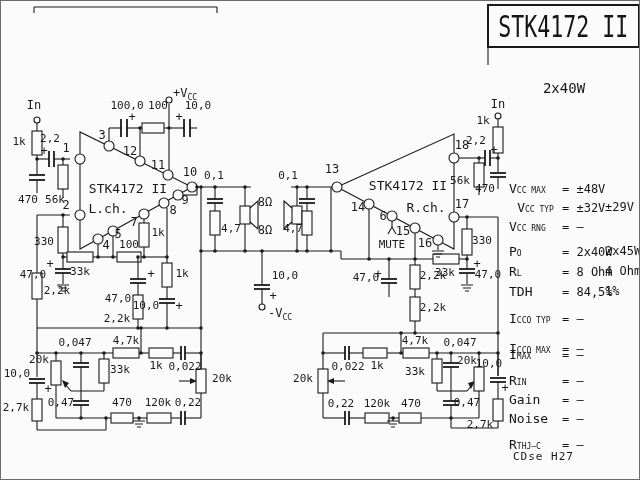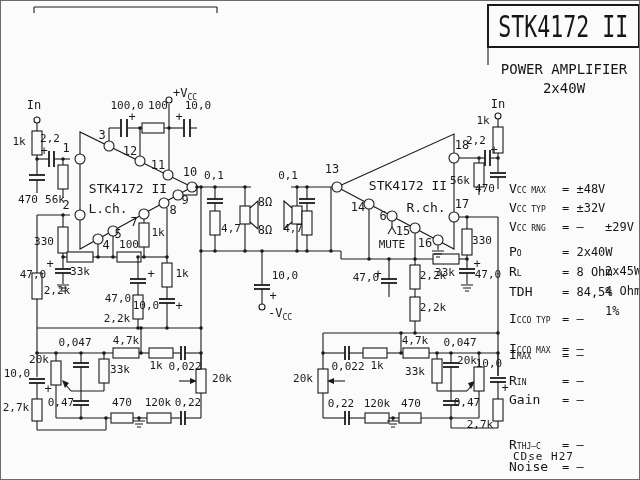--- a/index.html
+++ b/index.html
@@ -22,21 +22,21 @@
         transform:scaleX(0.72);}
   .subtitle{position:absolute;left:488px;top:60px;width:150px;text-align:center;
         font-size:14px;white-space:nowrap;}
   .powerline{position:absolute;left:488px;top:79px;width:150px;text-align:center;
         font-size:14px;}
   #specs{position:absolute;inset:0;pointer-events:none;}
   .spec-row{position:absolute;left:508px;white-space:nowrap;font-size:12px;}
   .spec-head{display:inline-block;width:53px;}
   .spec-sym{font-size:13px;}
   .spec-sub{font-size:8px;}
-  .spec-val2{position:absolute;left:96px;top:0;margin-top:20px;}
+  .spec-val2{position:absolute;left:96px;top:0;}
   .footer{position:absolute;left:512px;top:449px;font-size:11px;letter-spacing:1px;}
 </style>
 </head>
 <body>
 
 <div class="page">
 
   <svg id="schem" width="640" height="480" viewBox="0 0 640 480">
 
     <g>
@@ -491,33 +491,32 @@
       <text x="47" y="392" font-size="12" text-anchor="middle">+</text>
       <text x="493" y="153" font-size="12" text-anchor="middle">+</text>
       <text x="377" y="277" font-size="12" text-anchor="middle">+</text>
       <text x="476" y="267" font-size="12" text-anchor="middle">+</text>
       <text x="504" y="391" font-size="12" text-anchor="middle">+</text>
     </svg>
 
   <div class="titlebox">
     <span>STK4172 II</span>
   </div>
-  <div class="subtitle">POWER AMPLIFIER</div>
   <div class="powerline">2x40W</div>
 
   <div id="specs">
       <div class="spec-row" style="top: 180px;"><span class="spec-head"><span class="spec-sym">V</span><span class="spec-sub">CC MAX</span></span><span class="spec-val">= ±48V</span></div>
-      <div class="spec-row" style="top: 199px;"><span class="spec-head"><span class="spec-sym">V</span><span class="spec-sub">CC TYP</span></span><span class="spec-val">= ±32V</span><span class="spec-val2">±29V</span></div>
+      <div class="spec-row" style="top: 199px; text-align: center;"><span class="spec-head"><span class="spec-sym">V</span><span class="spec-sub">CC TYP</span></span><span class="spec-val">= ±32V</span><span class="spec-val2">±29V</span></div>
       <div class="spec-row" style="top: 218px;"><span class="spec-head"><span class="spec-sym">V</span><span class="spec-sub">CC RNG</span></span><span class="spec-val">= –</span></div>
       <div class="spec-row" style="top: 243px;"><span class="spec-head"><span class="spec-sym">P</span><span class="spec-sub">O</span></span><span class="spec-val">= 2x40W</span><span class="spec-val2">2x45W</span></div>
       <div class="spec-row" style="top: 263px;"><span class="spec-head"><span class="spec-sym">R</span><span class="spec-sub">L</span></span><span class="spec-val">= 8 Ohm</span><span class="spec-val2">4 Ohm</span></div>
       <div class="spec-row" style="top: 283px;"><span class="spec-head"><span class="spec-sym">TDH</span></span><span class="spec-val">= 84,5%</span><span class="spec-val2">1%</span></div>
       <div class="spec-row" style="top: 310px;"><span class="spec-head"><span class="spec-sym">I</span><span class="spec-sub">CCO TYP</span></span><span class="spec-val">= –</span></div>
       <div class="spec-row" style="top: 340px;"><span class="spec-head"><span class="spec-sym">I</span><span class="spec-sub">CCO MAX</span></span><span class="spec-val">= –</span></div>
       <div class="spec-row" style="top: 346px;"><span class="spec-head"><span class="spec-sym">I</span><span class="spec-sub">MAX</span></span><span class="spec-val">=   –</span></div>
       <div class="spec-row" style="top: 372px;"><span class="spec-head"><span class="spec-sym">R</span><span class="spec-sub">IN</span></span><span class="spec-val">= –</span></div>
       <div class="spec-row" style="top: 391px;"><span class="spec-head"><span class="spec-sym">Gain</span></span><span class="spec-val">= –</span></div>
-      <div class="spec-row" style="top: 410px; margin-top: 48px;"><span class="spec-head"><span class="spec-sym">Noise</span></span><span class="spec-val">= –</span></div>
+      <div class="spec-row" style="top: 410px;"><span class="spec-head"><span class="spec-sym">Noise</span></span><span class="spec-val">= –</span></div>
       <div class="spec-row" style="top: 436px;"><span class="spec-head"><span class="spec-sym">R</span><span class="spec-sub">THJ–C</span></span><span class="spec-val">= –</span></div>
     </div>
 
   <div class="footer">CDse H27</div>
 </div>
 
 </body></html>

